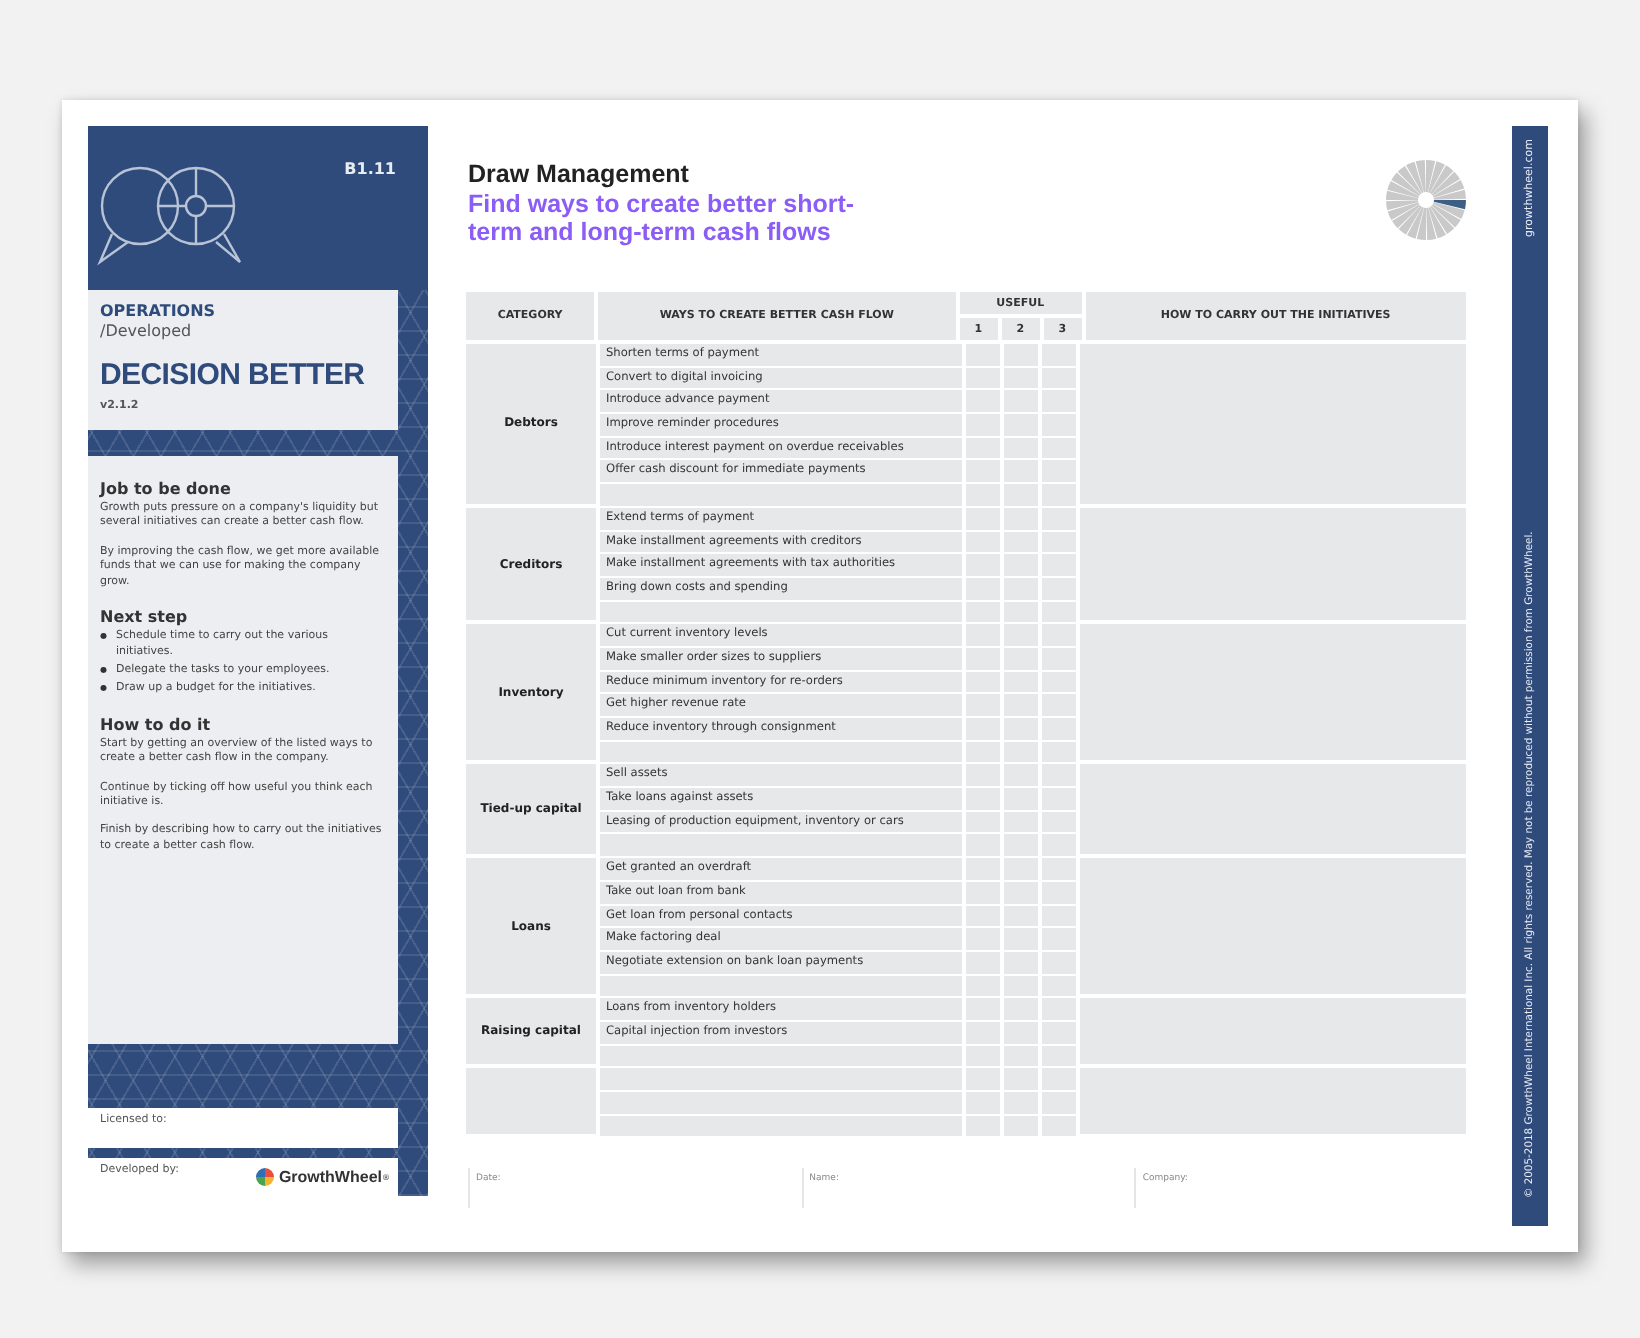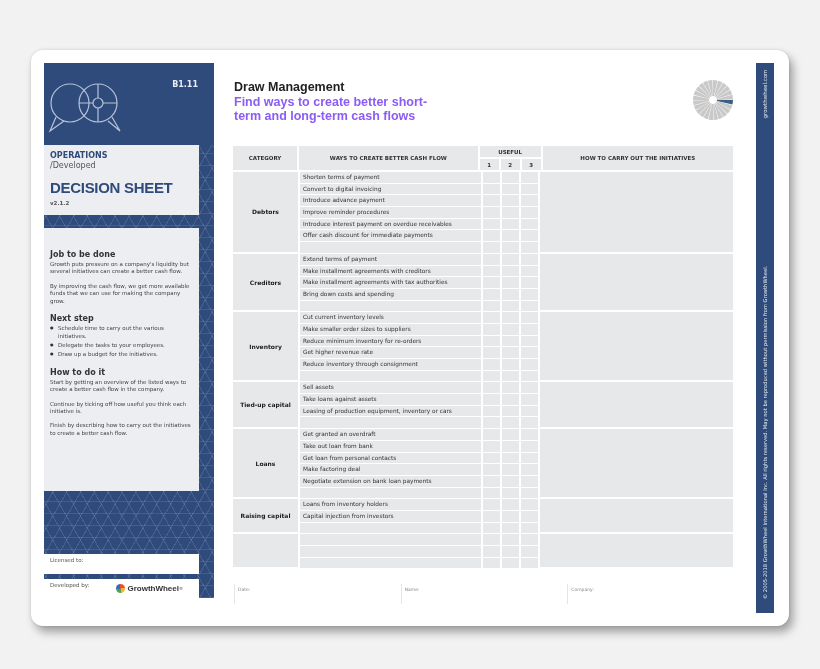--- a/index.html
+++ b/index.html
@@ -3,21 +3,20 @@
 <meta charset="utf-8">
 <style>
   * { box-sizing: border-box; margin: 0; padding: 0; }
   html, body { width: 820px; height: 669px; background: #f2f2f2; overflow: hidden; }
   body { font-family: "DejaVu Sans", sans-serif; position: relative; }
 
   .page {
     position: absolute; left: 31px; top: 50px; width: 758px; height: 576px;
     background: #ffffff;
     box-shadow: 4px 6px 10px rgba(0,0,0,0.35), 0 0 3px rgba(0,0,0,0.12);
-    border-radius: 12px;
   }
 
   
   .sidebar {
     position: absolute; left: 13px; top: 13px; width: 170px; height: 535px;
     background: #2f4b7c;
     background-image:
       repeating-linear-gradient(60deg, rgba(255,255,255,0.12) 0 1px, transparent 1px 12px),
       repeating-linear-gradient(-60deg, rgba(255,255,255,0.12) 0 1px, transparent 1px 12px),
       repeating-linear-gradient(0deg, rgba(255,255,255,0.10) 0 1px, transparent 1px 12px);
@@ -31,39 +30,39 @@
   .title-card {
     position: absolute; left: 0; top: 82px; width: 155px; height: 70px; background: #eceef1;
     padding: 6px 6px;
   }
   .title-card .ops { color: #2f4b7c; font-weight: bold; font-size: 8px; }
   .title-card .fin { color: #555; font-size: 8px; margin-top: 1px; }
   .title-card .ds { color: #2f4b7c; font-weight: bold; font-size: 15px; margin-top: 9px; letter-spacing: -0.3px; font-family: "Liberation Sans", sans-serif; }
   .title-card .ver { color: #555; font-size: 5.5px; font-weight: bold; margin-top: 4px; }
 
   .info-card {
-    position: absolute; left: 0; top: 165px; width: 155px; height: 263px; background: #eceef1;
-    padding: 22px 6px;
+    position: absolute; left: 0; top: 165px; width: 155px; height: 294px; background: #eceef1;
+    padding: 12px 6px;
   }
   .info-card h3 { font-size: 8px; color: #333; font-weight: bold; margin-bottom: 2px; }
   .info-card p { font-size: 5.5px; color: #444; line-height: 1.35; margin-bottom: 7px; }
   .info-card .sec { margin-bottom: 9px; }
   .info-card ul { list-style: none; }
   .info-card li { font-size: 5.5px; color: #444; line-height: 1.35; margin-bottom: 2px; padding-left: 8px; position: relative; }
   .info-card li::before { content: "\25CF"; position: absolute; left: 0; top: 0; font-size: 4px; color: #333; }
 
   .lic-card {
     position: absolute; left: 0; top: 491px; width: 155px; height: 20px; background: #fff;
     padding: 3px 6px; font-size: 5.5px; color: #555;
   }
   .dev-card {
     position: absolute; left: 0; top: 516px; width: 155px; height: 20px; background: #fff;
     padding: 3px 6px; font-size: 5.5px; color: #555;
   }
-  .gw-logo { position: absolute; right: 16px; top: 5px; display: flex; align-items: center; padding-left: 24px; }
+  .gw-logo { position: absolute; right: 4px; top: 5px; display: flex; align-items: center; padding-left: 24px; }
   .gw-logo .wheel { width: 9px; height: 9px; border-radius: 50%;
     background: conic-gradient(#e94e3c 0 25%, #f5b330 25% 50%, #4aa34f 50% 75%, #2f6db5 75% 100%); margin-right: 2px; }
   .gw-logo span { font-size: 8px; font-weight: bold; color: #333; font-family: "Liberation Sans", sans-serif; }
   .gw-logo sup { font-size: 4px; color: #333; }
 
   
   .header-title { position: absolute; left: 203px; top: 30px; font-size: 12.5px; font-weight: bold; color: #222; font-family: "Liberation Sans", sans-serif; }
   .header-sub { position: absolute; left: 203px; top: 45px; width: 200px; font-size: 12.5px; font-weight: bold; color: #8b5cf6; line-height: 14px; font-family: "Liberation Sans", sans-serif; }
   .wheel-icon { position: absolute; left: 660px; top: 28px; width: 44px; height: 44px; }
 
@@ -121,21 +120,21 @@
         <line x1="52" y1="7" x2="52" y2="45"></line>
         <line x1="33" y1="26" x2="71" y2="26"></line>
         <circle cx="52" cy="26" r="5" fill="#2f4b7c"></circle>
       </g>
     </svg>
     <div class="code">B1.11</div>
 
     <div class="title-card">
       <div class="ops">OPERATIONS</div>
       <div class="fin">/Developed</div>
-      <div class="ds">DECISION SHEET</div>
+      <div class="ds">DECISION BETTER</div>
       <div class="ver">v2.1.2</div>
     </div>
 
     <div class="info-card">
       <div class="sec">
         <h3>Job to be done</h3>
         <p>Growth puts pressure on a company's liquidity but several initiatives can create a better cash flow.</p>
         <p>By improving the cash flow, we get more available funds that we can use for making the company grow.</p>
       </div>
       <div class="sec">

